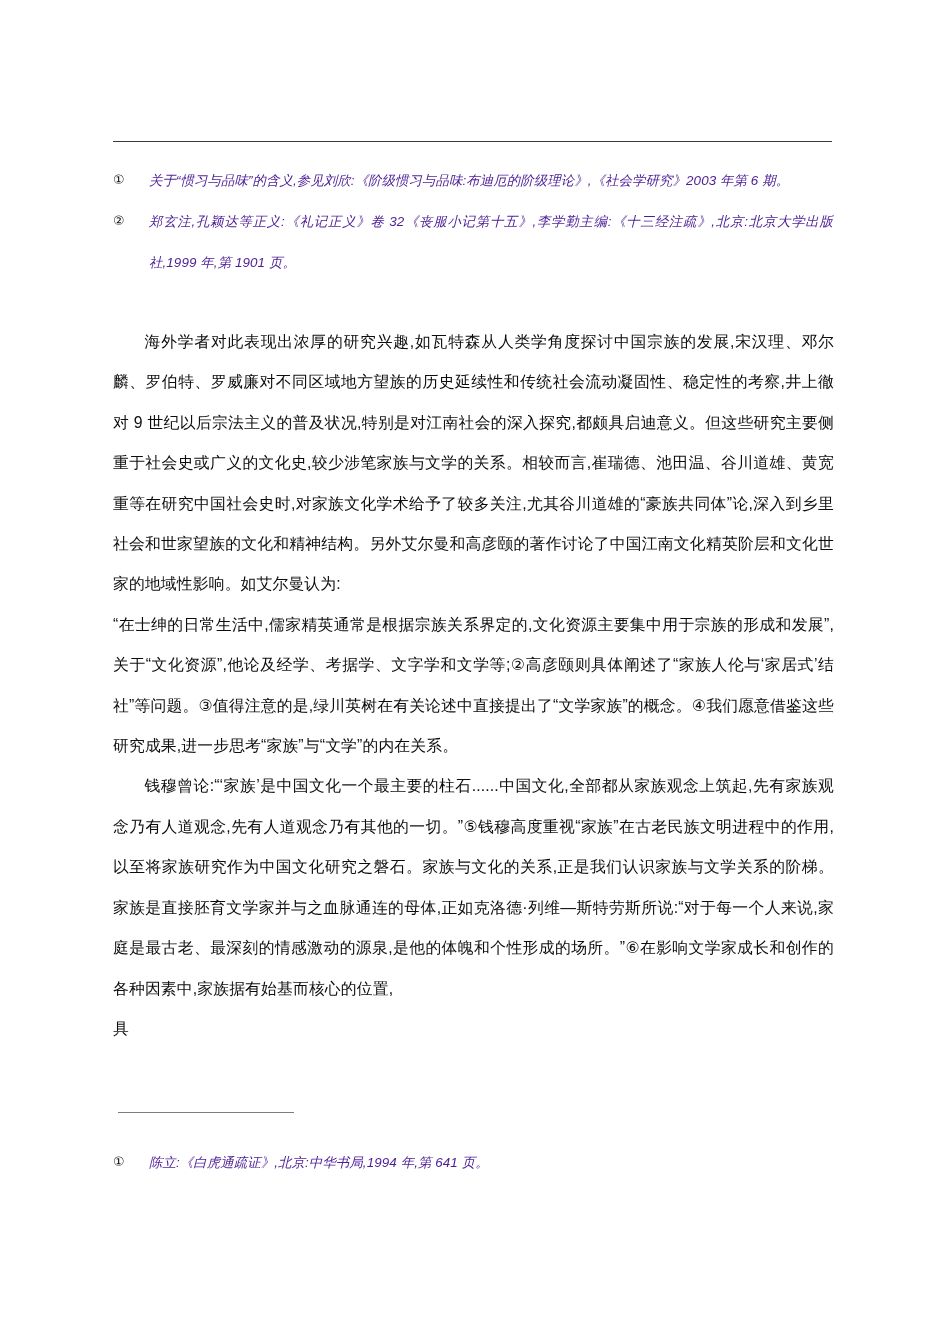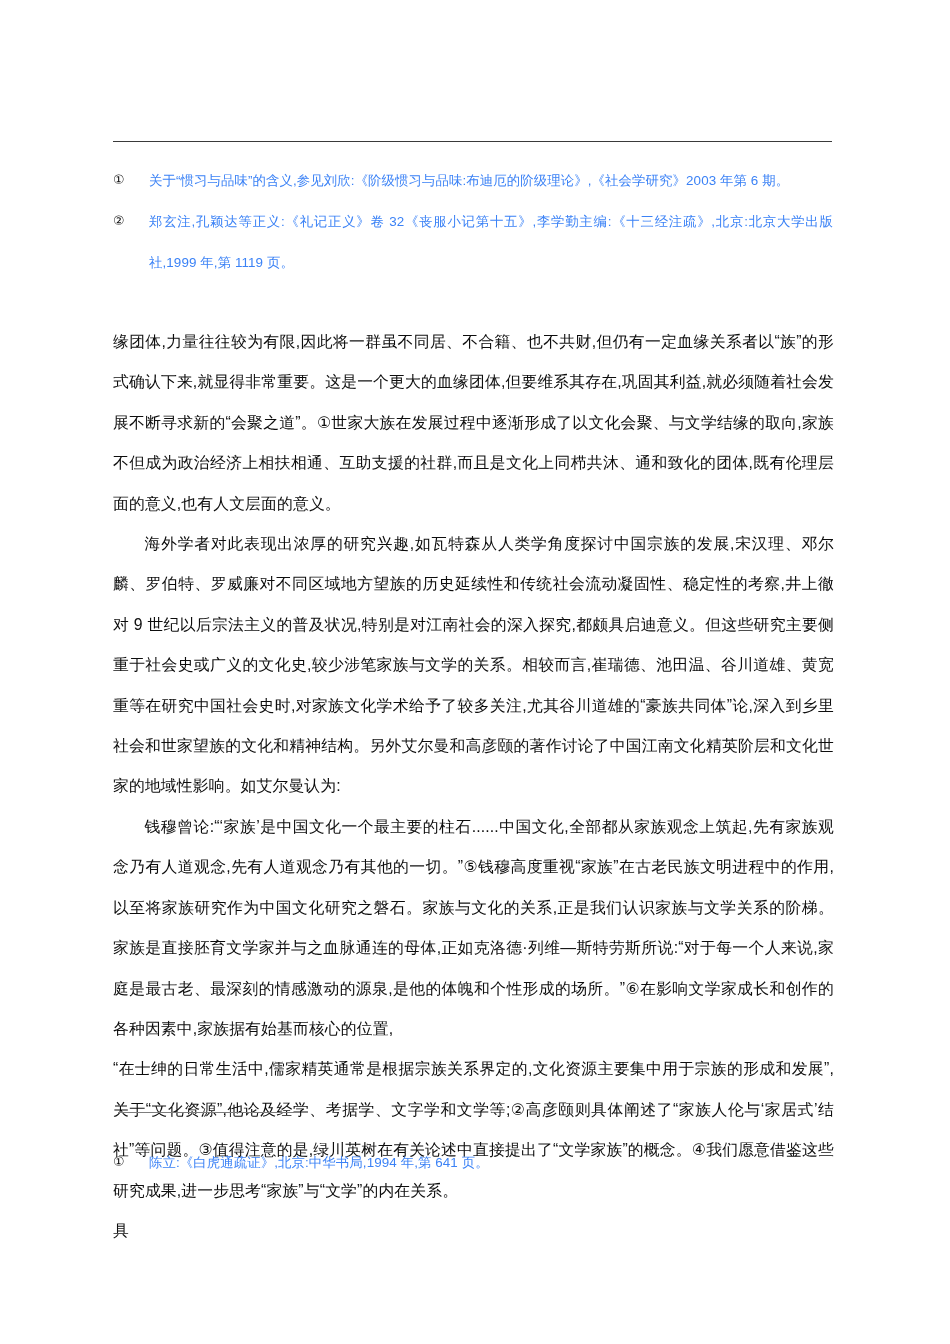--- a/index.html
+++ b/index.html
@@ -68,21 +68,22 @@
     text-align: left;
     font-size: 12.6px;
     line-height: 41px;
     color: #111;
   }
   .fn-text {
     flex: 1 1 auto;
     text-align: justify;
     text-justify: inter-ideograph;
     letter-spacing: 0.1px;
-    color: #3b82f6;
+    color: #4c1d95;
+    font-style: italic;
   }
 
   
   .body-text {
     position: absolute;
     left: 113px;
     top: 322px;
     width: 721px;
   }
   .para {
@@ -114,34 +115,33 @@
 
   <div class="footnotes-top">
 
     <div class="footnote">
       <span class="fn-marker">①</span>
       <span class="fn-text">关于“惯习与品味”的含义,参见刘欣:《阶级惯习与品味:布迪厄的阶级理论》,《社会学研究》2003 年第 6 期。</span>
     </div>
 
     <div class="footnote">
       <span class="fn-marker">②</span>
-      <span class="fn-text">郑玄注,孔颖达等正义:《礼记正义》卷 32《丧服小记第十五》,李学勤主编:《十三经注疏》,北京:北京大学出版社,1999 年,第 1119 页。</span>
+      <span class="fn-text">郑玄注,孔颖达等正义:《礼记正义》卷 32《丧服小记第十五》,李学勤主编:《十三经注疏》,北京:北京大学出版社,1999 年,第 1901 页。</span>
     </div>
 
   </div>
 
   <div class="body-text">
 
-    <p class="para">缘团体,力量往往较为有限,因此将一群虽不同居、不合籍、也不共财,但仍有一定血缘关系者以“族”的形式确认下来,就显得非常重要。这是一个更大的血缘团体,但要维系其存在,巩固其利益,就必须随着社会发展不断寻求新的“会聚之道”。①世家大族在发展过程中逐渐形成了以文化会聚、与文学结缘的取向,家族不但成为政治经济上相扶相通、互助支援的社群,而且是文化上同栉共沐、通和致化的团体,既有伦理层面的意义,也有人文层面的意义。</p>
 
     <p class="para indent">海外学者对此表现出浓厚的研究兴趣,如瓦特森从人类学角度探讨中国宗族的发展,宋汉理、邓尔麟、罗伯特、罗威廉对不同区域地方望族的历史延续性和传统社会流动凝固性、稳定性的考察,井上徹对 9 世纪以后宗法主义的普及状况,特别是对江南社会的深入探究,都颇具启迪意义。但这些研究主要侧重于社会史或广义的文化史,较少涉笔家族与文学的关系。相较而言,崔瑞德、池田温、谷川道雄、黄宽重等在研究中国社会史时,对家族文化学术给予了较多关注,尤其谷川道雄的“豪族共同体”论,深入到乡里社会和世家望族的文化和精神结构。另外艾尔曼和高彦颐的著作讨论了中国江南文化精英阶层和文化世家的地域性影响。如艾尔曼认为:</p>
 
+    <p class="para">“在士绅的日常生活中,儒家精英通常是根据宗族关系界定的,文化资源主要集中用于宗族的形成和发展”,关于“文化资源”,他论及经学、考据学、文字学和文学等;②高彦颐则具体阐述了“家族人伦与‘家居式’结社”等问题。③值得注意的是,绿川英树在有关论述中直接提出了“文学家族”的概念。④我们愿意借鉴这些研究成果,进一步思考“家族”与“文学”的内在关系。</p>
+
     <p class="para indent">钱穆曾论:“‘家族’是中国文化一个最主要的柱石......中国文化,全部都从家族观念上筑起,先有家族观念乃有人道观念,先有人道观念乃有其他的一切。”⑤钱穆高度重视“家族”在古老民族文明进程中的作用,以至将家族研究作为中国文化研究之磐石。家族与文化的关系,正是我们认识家族与文学关系的阶梯。家族是直接胚育文学家并与之血脉通连的母体,正如克洛德·列维—斯特劳斯所说:“对于每一个人来说,家庭是最古老、最深刻的情感激动的源泉,是他的体魄和个性形成的场所。”⑥在影响文学家成长和创作的各种因素中,家族据有始基而核心的位置,</p>
-
-    <p class="para">“在士绅的日常生活中,儒家精英通常是根据宗族关系界定的,文化资源主要集中用于宗族的形成和发展”,关于“文化资源”,他论及经学、考据学、文字学和文学等;②高彦颐则具体阐述了“家族人伦与‘家居式’结社”等问题。③值得注意的是,绿川英树在有关论述中直接提出了“文学家族”的概念。④我们愿意借鉴这些研究成果,进一步思考“家族”与“文学”的内在关系。</p>
 
     <div class="tail-line">具</div>
 
   </div>
 
   <div class="rule-bottom"></div>
 
   <div class="footnotes-bottom">
 
     <div class="footnote">

